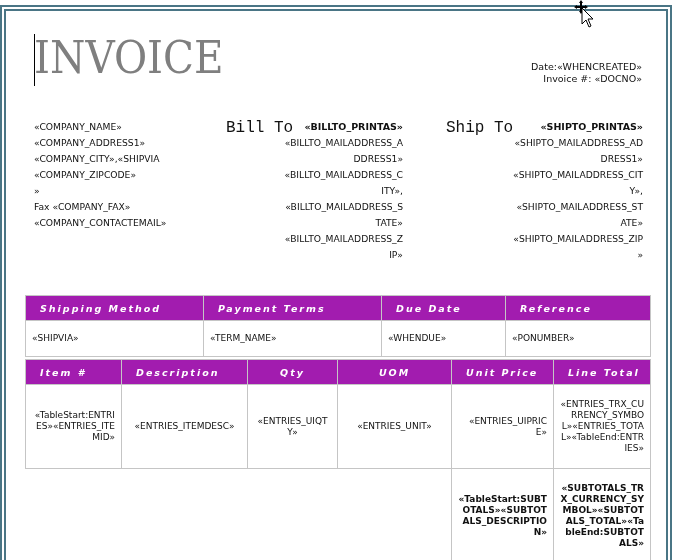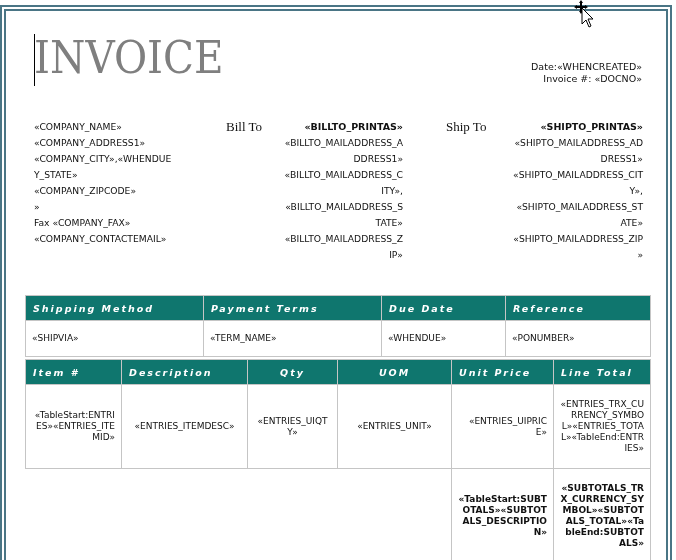--- a/index.html
+++ b/index.html
@@ -31,33 +31,33 @@
   .meta {
     position: absolute; right: 34px; top: 61px; text-align: right;
     font-size: 9.5px; line-height: 12px; color: #111;
   }
   .small { font-size: 9.2px; line-height: 16px; }
   .company {
     position: absolute; left: 34px; top: 119px; width: 140px;
   }
   .company div { white-space: nowrap; }
   .party-label {
-    position: absolute; font-family: Liberation Serif, serif; font-size: 13px; top: 119px;
+    position: absolute; font-family: Liberation Mono, monospace; font-size: 16px; top: 119px;
   }
   .party-block {
     position: absolute; top: 119px; text-align: right;
   }
   .party-block .strong { font-weight: bold; font-size: 9.5px; }
   table.grid {
     position: absolute; border-collapse: collapse; table-layout: fixed;
     font-size: 9px;
   }
   table.grid th {
-    background: #0f766e; color: #fff; font-weight: bold; font-style: italic;
-    letter-spacing: 2px; font-size: 9.5px; height: 24px; padding: 0 7px;
+    background: #a21caf; color: #fff; font-weight: bold; font-style: italic;
+    letter-spacing: 2px; font-size: 9.5px; height: 24px; padding: 0 14px;
     border: 1px solid #c5c5c5; text-align: left; white-space: nowrap;
   }
   table.grid td {
     border: 1px solid #c5c5c5; padding: 8px 6px; vertical-align: middle; line-height: 11px;
   }
   .t1 { left: 25px; top: 295px; width: 625px; }
   .t1 td { height: 19px; }
   .t2 { left: 25px; top: 359px; width: 625px; }
   .t2 th.center { text-align: center; }
   .t2 td.r { text-align: right; }
@@ -80,22 +80,21 @@
 <div class="caret"></div>
 
 <div class="meta">
   <div>Date:«WHENCREATED»</div>
   <div>Invoice #: «DOCNO»</div>
 </div>
 
 <div class="company small">
   <div>«COMPANY_NAME»</div>
   <div>«COMPANY_ADDRESS1»</div>
-  <div>«COMPANY_CITY»,«WHENDUE</div>
-  <div>Y_STATE»</div>
+  <div>«COMPANY_CITY»,«SHIPVIA</div>
   <div>«COMPANY_ZIPCODE»</div>
   <div>»</div>
   <div>Fax «COMPANY_FAX»</div>
   <div>«COMPANY_CONTACTEMAIL»</div>
 </div>
 
 <div class="party-label" style="left:226px;">Bill To</div>
 <div class="party-block small" style="left:270px; width:133px;">
   <div class="strong">«BILLTO_PRINTAS»</div>
   <div>«BILLTO_MAILADDRESS_A</div>

